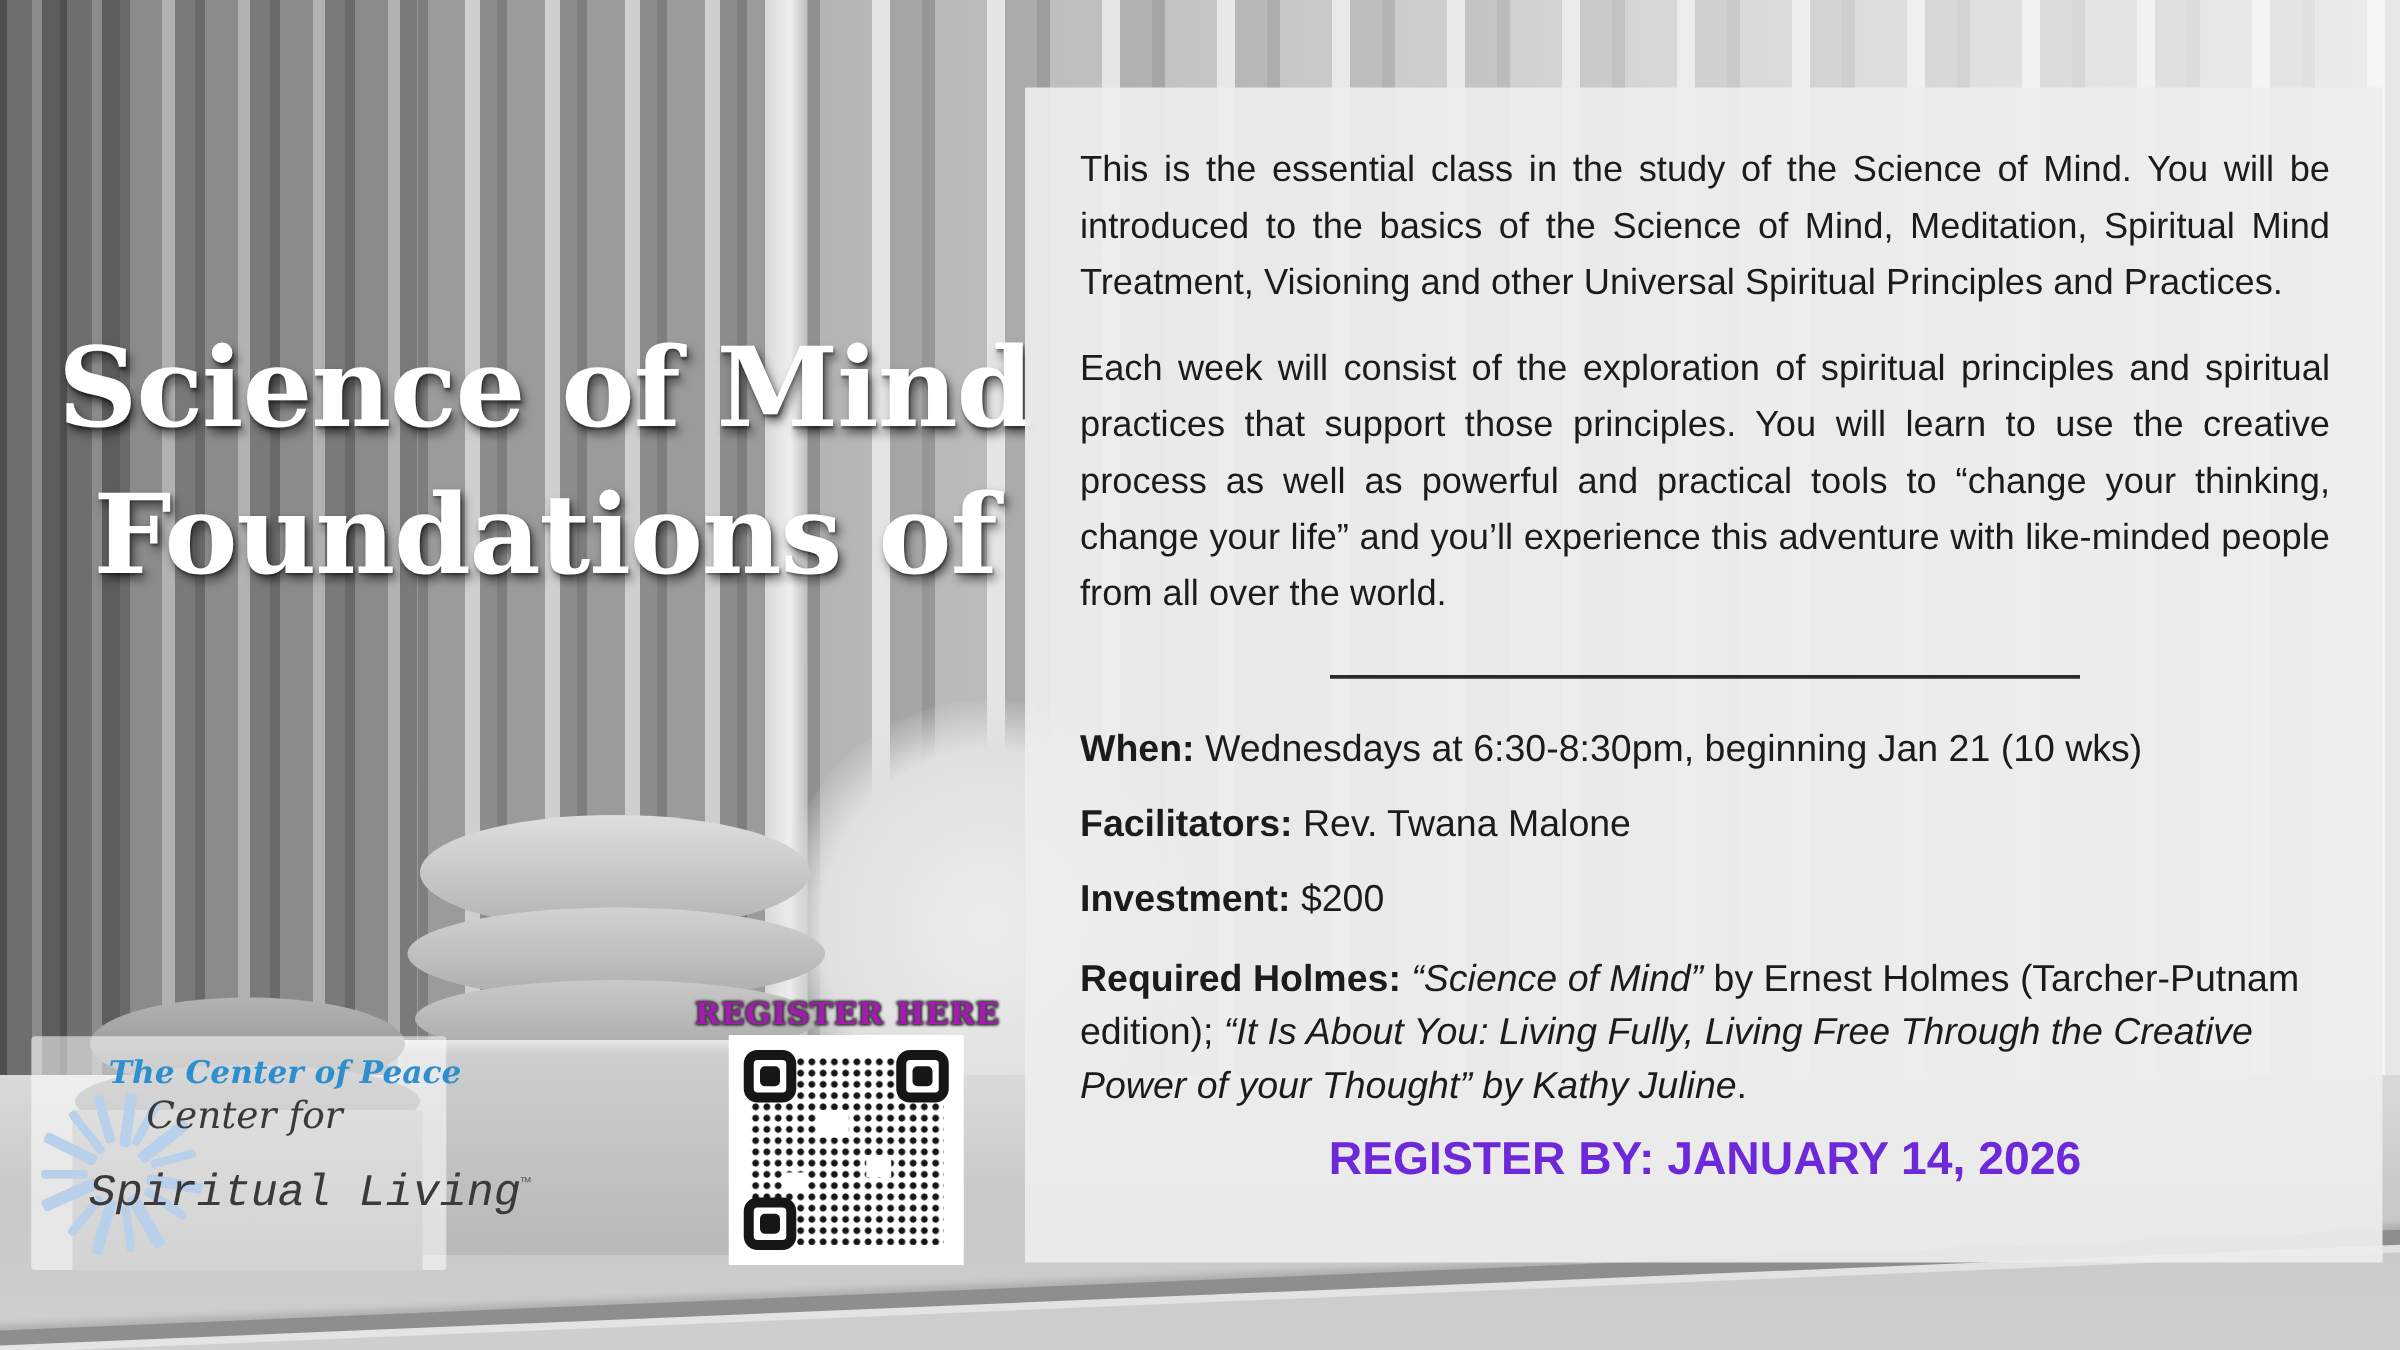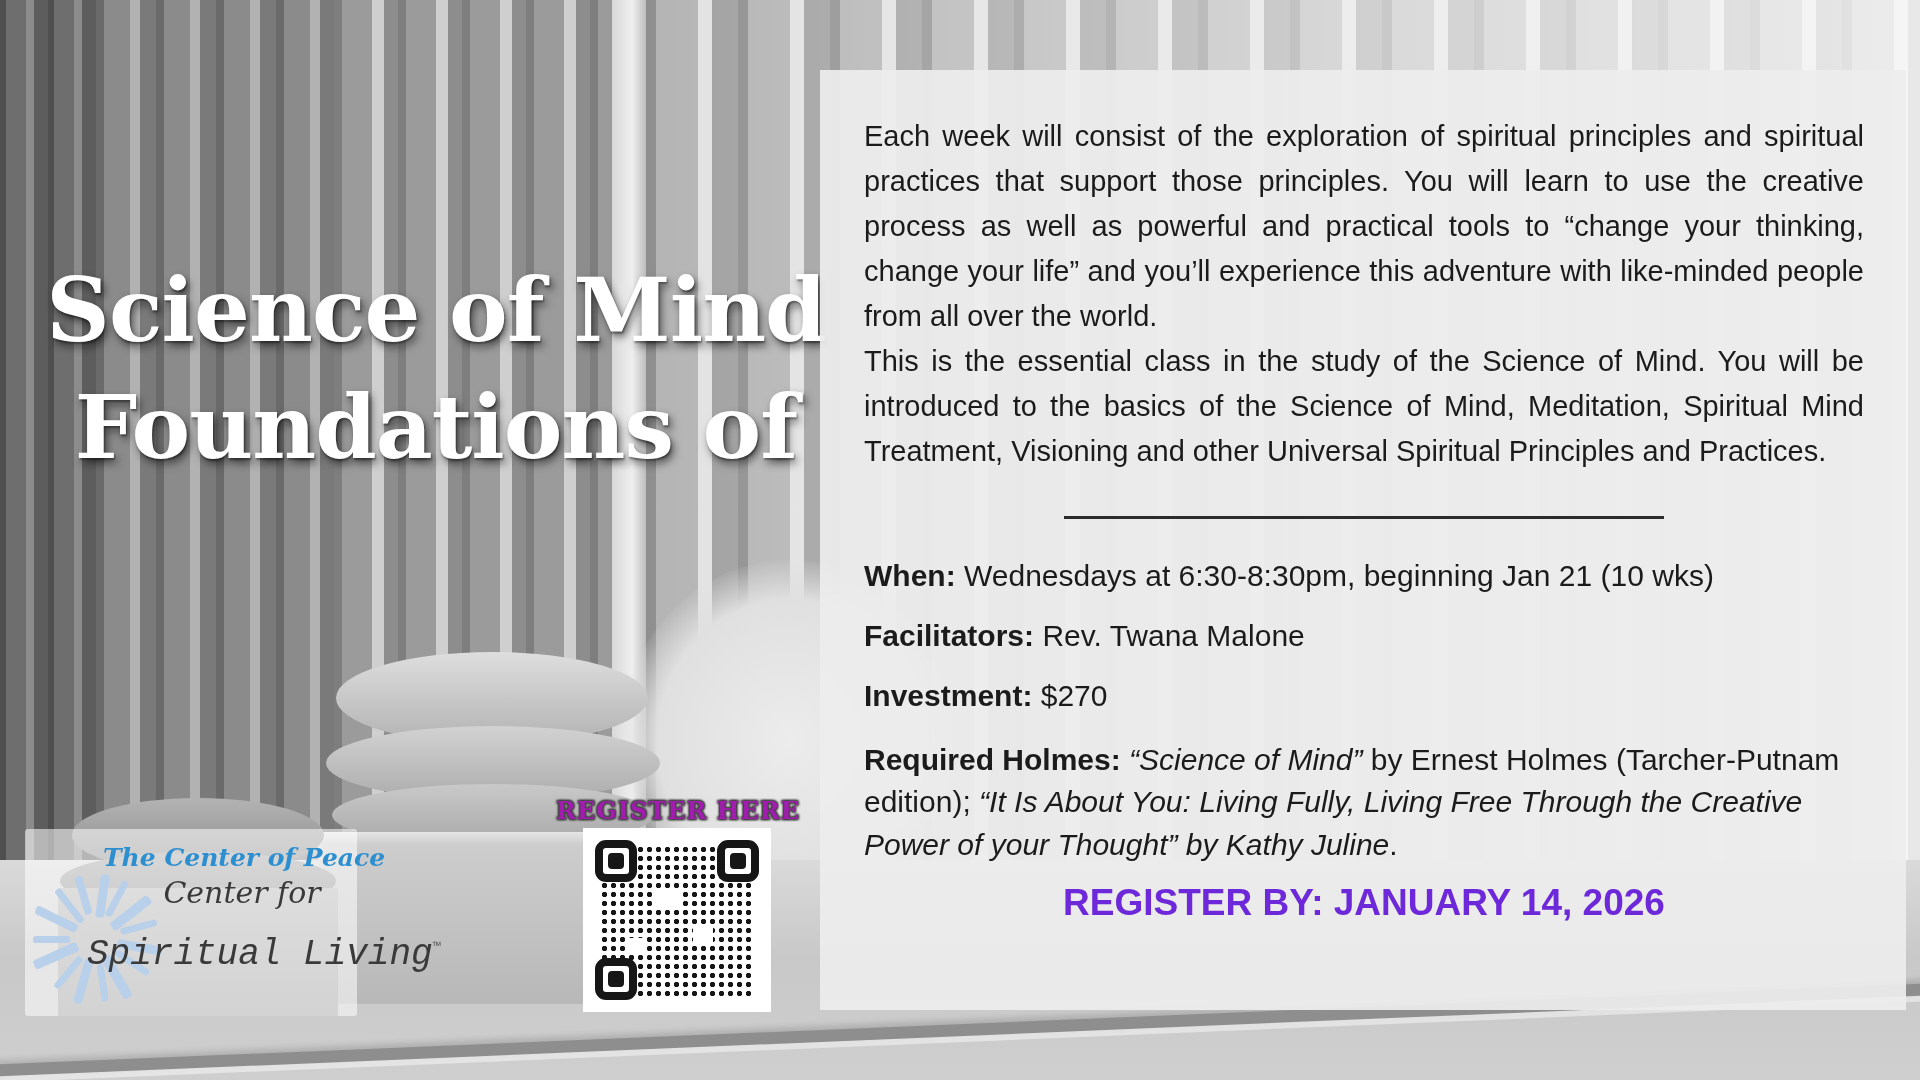--- a/index.html
+++ b/index.html
@@ -55,21 +55,21 @@
   .detail strong { font-weight:bold; }
   .reading { font-size:30px; line-height:1.42; margin-bottom:16px; }
   .reading em { font-style:italic; }
   .register-by { text-align:center; font-size:37px; font-weight:bold; letter-spacing:0px; margin-top:1px;
     color:#6d28d9; }
 
   
   .logo-card { position:absolute; left:25px; top:829px; width:332px; height:187px;
     background:rgba(255,255,255,.55); border-radius:3px; }
   .logo-burst { position:absolute; left:2px; top:40px; width:138px; height:140px; }
-  .logo-text { position:absolute; left:78px; top:14px; width:248px; text-align:center; }
+  .logo-text { position:absolute; left:62px; top:14px; width:248px; text-align:left; }
   .logo-tagline { font-family:"DejaVu Serif", serif; font-style:italic; font-weight:bold;
     font-size:25px; color:#2e8fd0; margin-bottom:4px; white-space:nowrap; }
   .logo-org1 { font-family:"DejaVu Serif", serif; font-style:italic; font-size:30px; color:#3a3a3a;
     line-height:1.1; margin-left:30px; }
   .logo-org2 { font-family:Liberation Mono, monospace; font-style:italic; font-size:36px; color:#3a3a3a;
     line-height:1.2; white-space:nowrap; margin-left:-16px;margin-top:24px; }
   .logo-tm { font-size:13px; vertical-align:super; color:#5a5a5a; font-style:normal; }
 
   
   .qr-label { position:absolute; left:556px; top:796px; width:240px; text-align:center;
@@ -107,34 +107,34 @@
   <div class="b2p"></div>
   <div class="stepline"></div>
 </div>
 
 <div class="title">
   <div>Science of Mind</div>
   <div>Foundations of</div>
 </div>
 
 <div class="panel">
+  <p class="body p1">This is the essential class in the study of the Science of Mind. You will be introduced to the basics of the Science of Mind, Meditation, Spiritual Mind Treatment, Visioning and other Universal Spiritual Principles and Practices.</p>
   <p class="body">Each week will consist of the exploration of spiritual principles and spiritual practices that support those principles. You will learn to use the creative process as well as powerful and practical tools to “change your thinking, change your life” and you’ll experience this adventure with like-minded people from all over the world.</p>
-  <p class="body p1">This is the essential class in the study of the Science of Mind. You will be introduced to the basics of the Science of Mind, Meditation, Spiritual Mind Treatment, Visioning and other Universal Spiritual Principles and Practices.</p>
   <hr class="divider">
   <p class="detail">
     <strong>When:</strong>
     <span>Wednesdays at 6:30-8:30pm, beginning Jan 21 (10 wks)</span>
   </p>
   <p class="detail">
     <strong>Facilitators:</strong>
     <span>Rev. Twana Malone</span>
   </p>
   <p class="detail">
     <strong>Investment:</strong>
-    <span>$270</span>
+    <span>$200</span>
   </p>
   <p class="reading">
     <strong>Required Holmes:</strong><em> “Science of Mind”</em><span> by Ernest Holmes (Tarcher-Putnam edition); </span><em>“It Is About You: Living Fully, Living Free Through the Creative Power of your Thought” by Kathy Juline</em><span>.</span>
   </p>
   <p class="register-by">REGISTER BY: JANUARY 14, 2026</p>
 </div>
 
 <div class="logo-card">
   <svg class="logo-burst" viewBox="0 0 140 140">
     <g>

